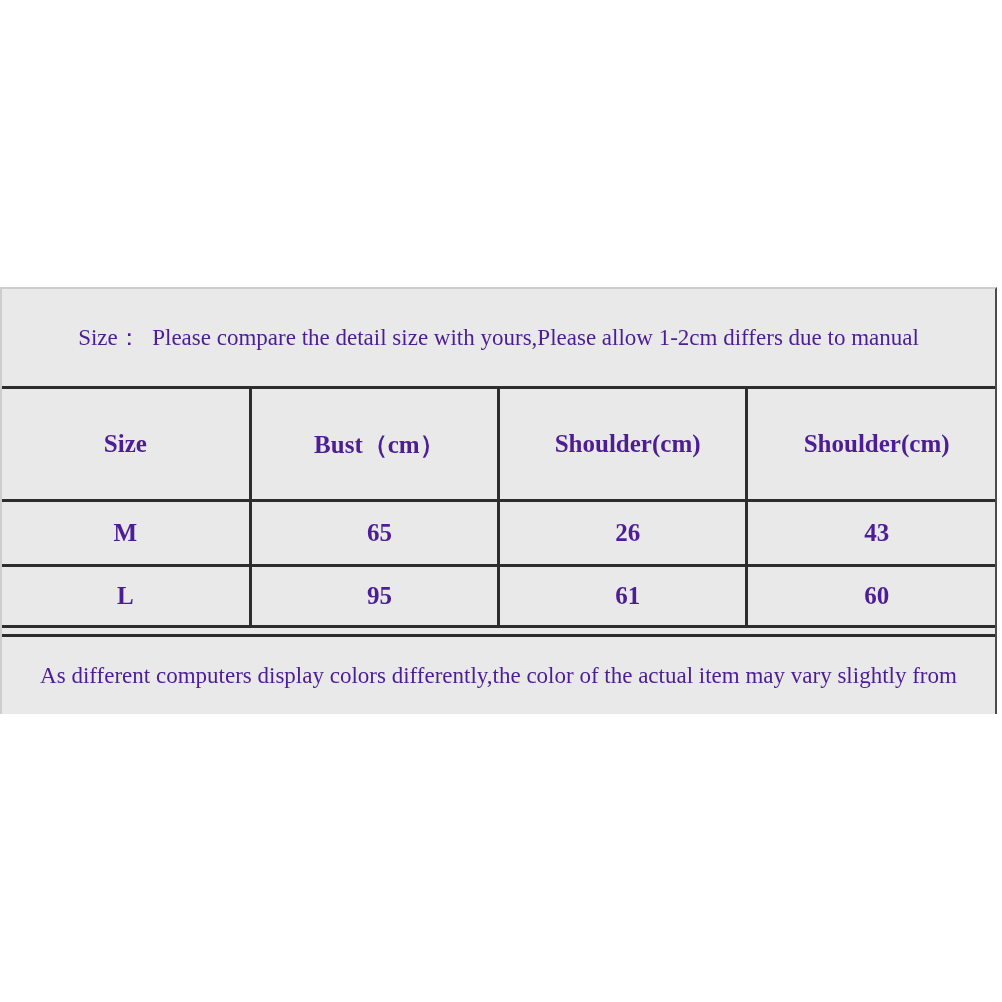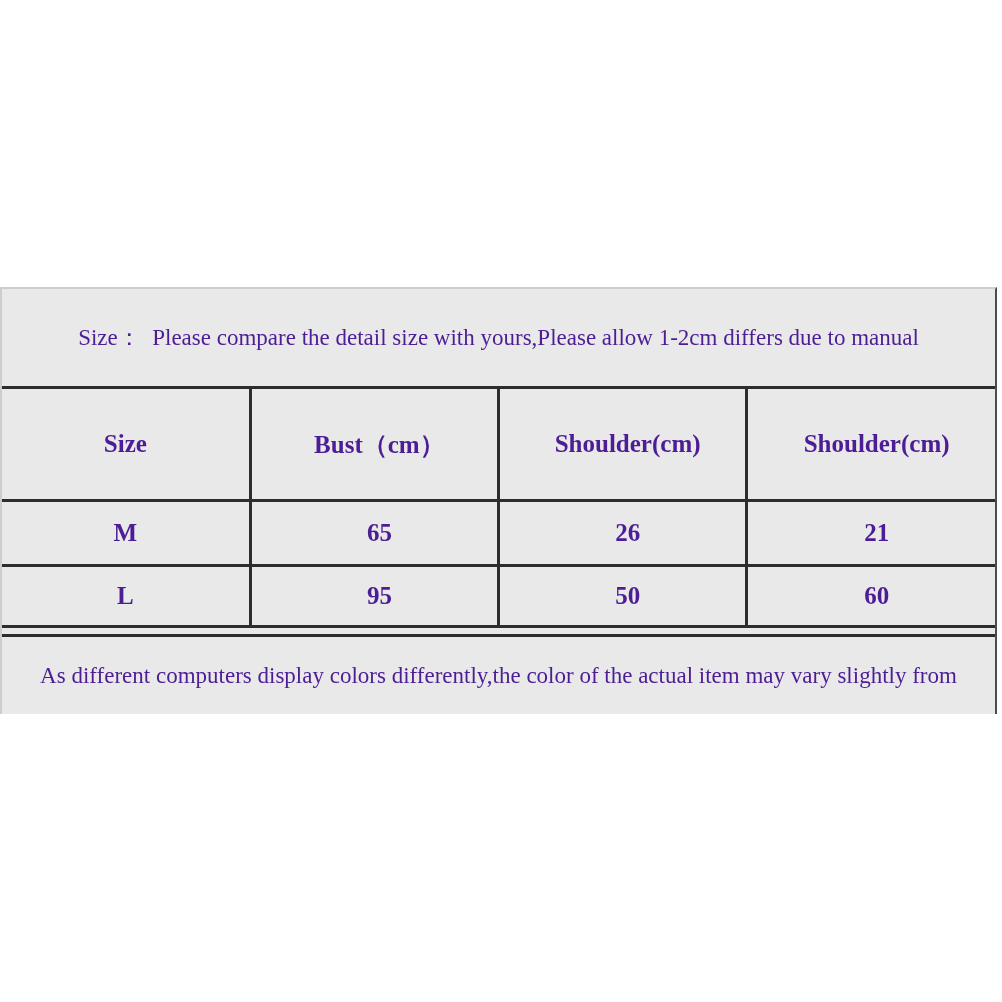--- a/index.html
+++ b/index.html
@@ -102,26 +102,26 @@
           <th>Bust（cm）</th>
           <th>Shoulder(cm)</th>
           <th>Shoulder(cm)</th>
         </tr>
       </thead>
       <tbody>
         <tr class="row-m">
           <td>M</td>
           <td>65</td>
           <td>26</td>
-          <td>21</td>
+          <td>43</td>
         </tr>
         <tr class="row-l">
           <td>L</td>
           <td>95</td>
-          <td>50</td>
+          <td>61</td>
           <td>60</td>
         </tr>
       </tbody>
     </table>
 
     <div class="section-gap"></div>
 
     <div class="note note-bottom">
       <div class="note-line">As different computers display colors differently,the color of the actual item may vary slightly from</div>
     </div>

